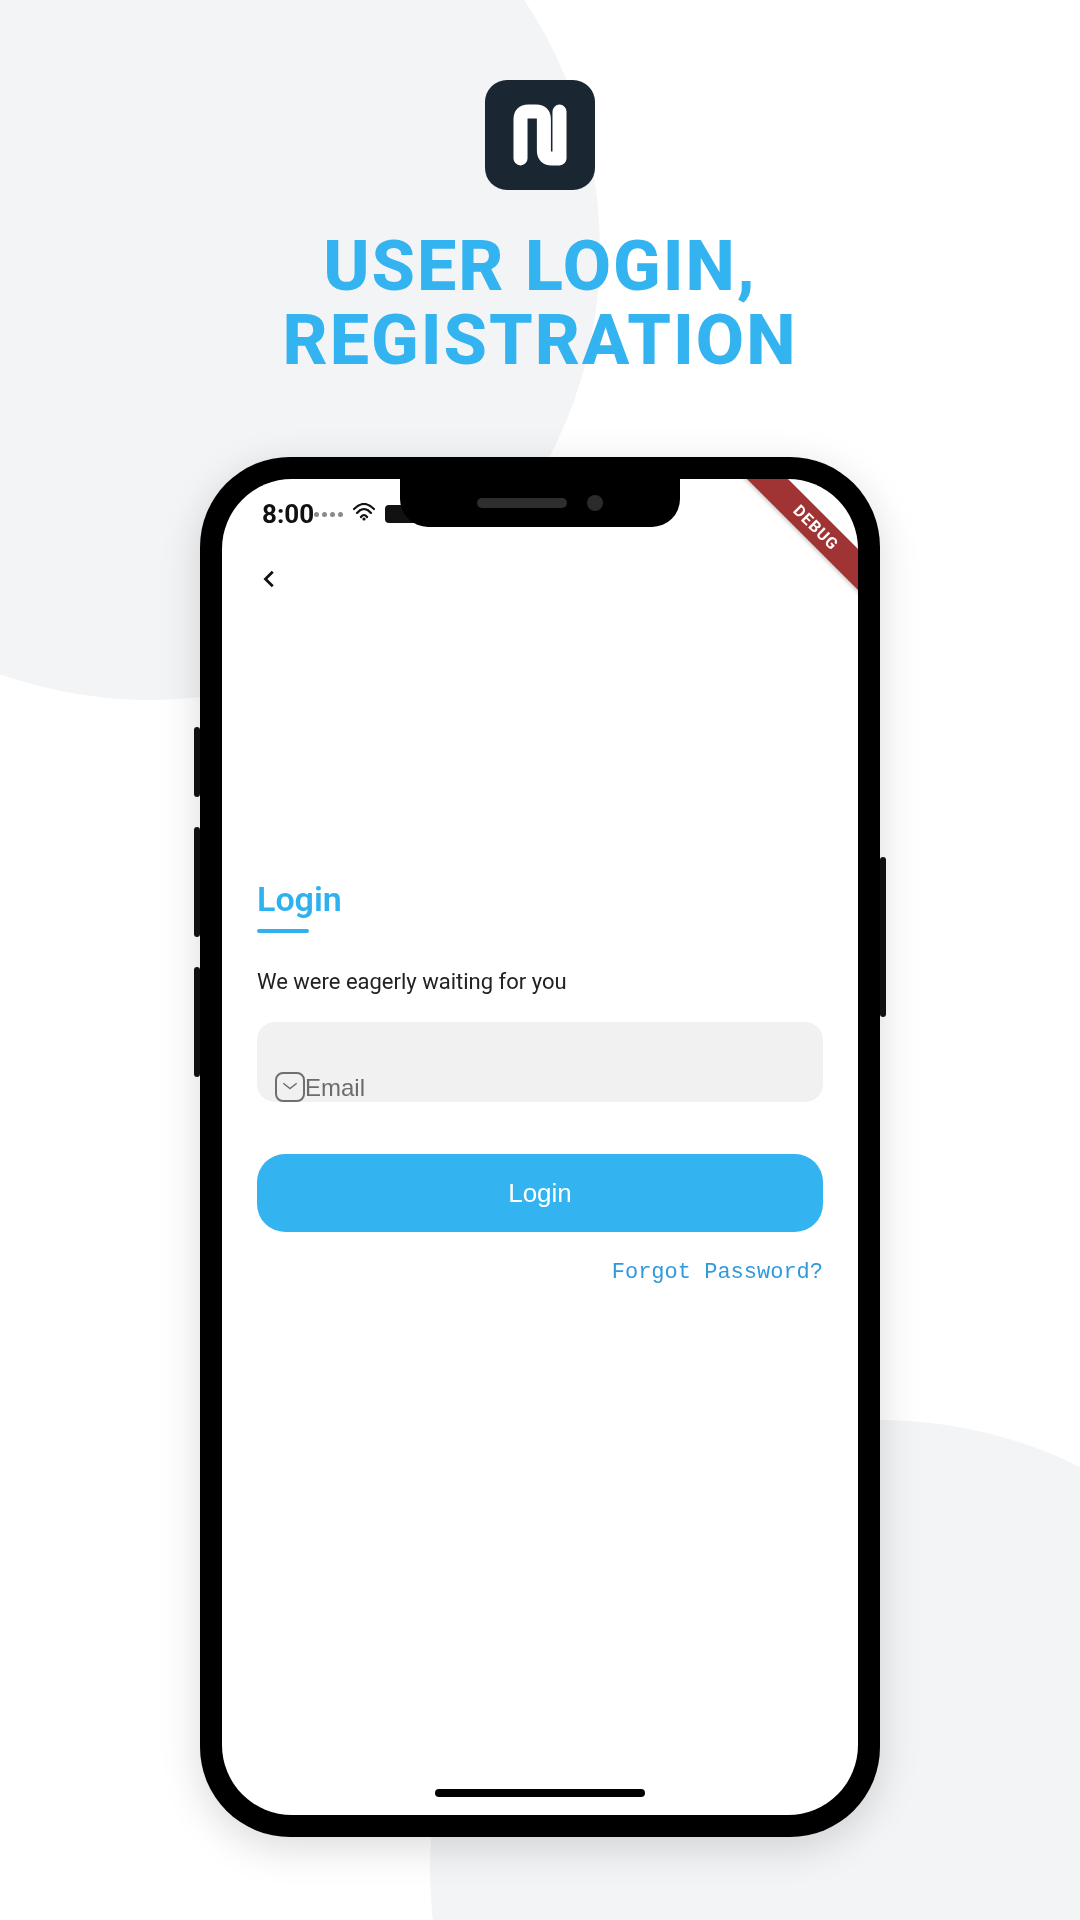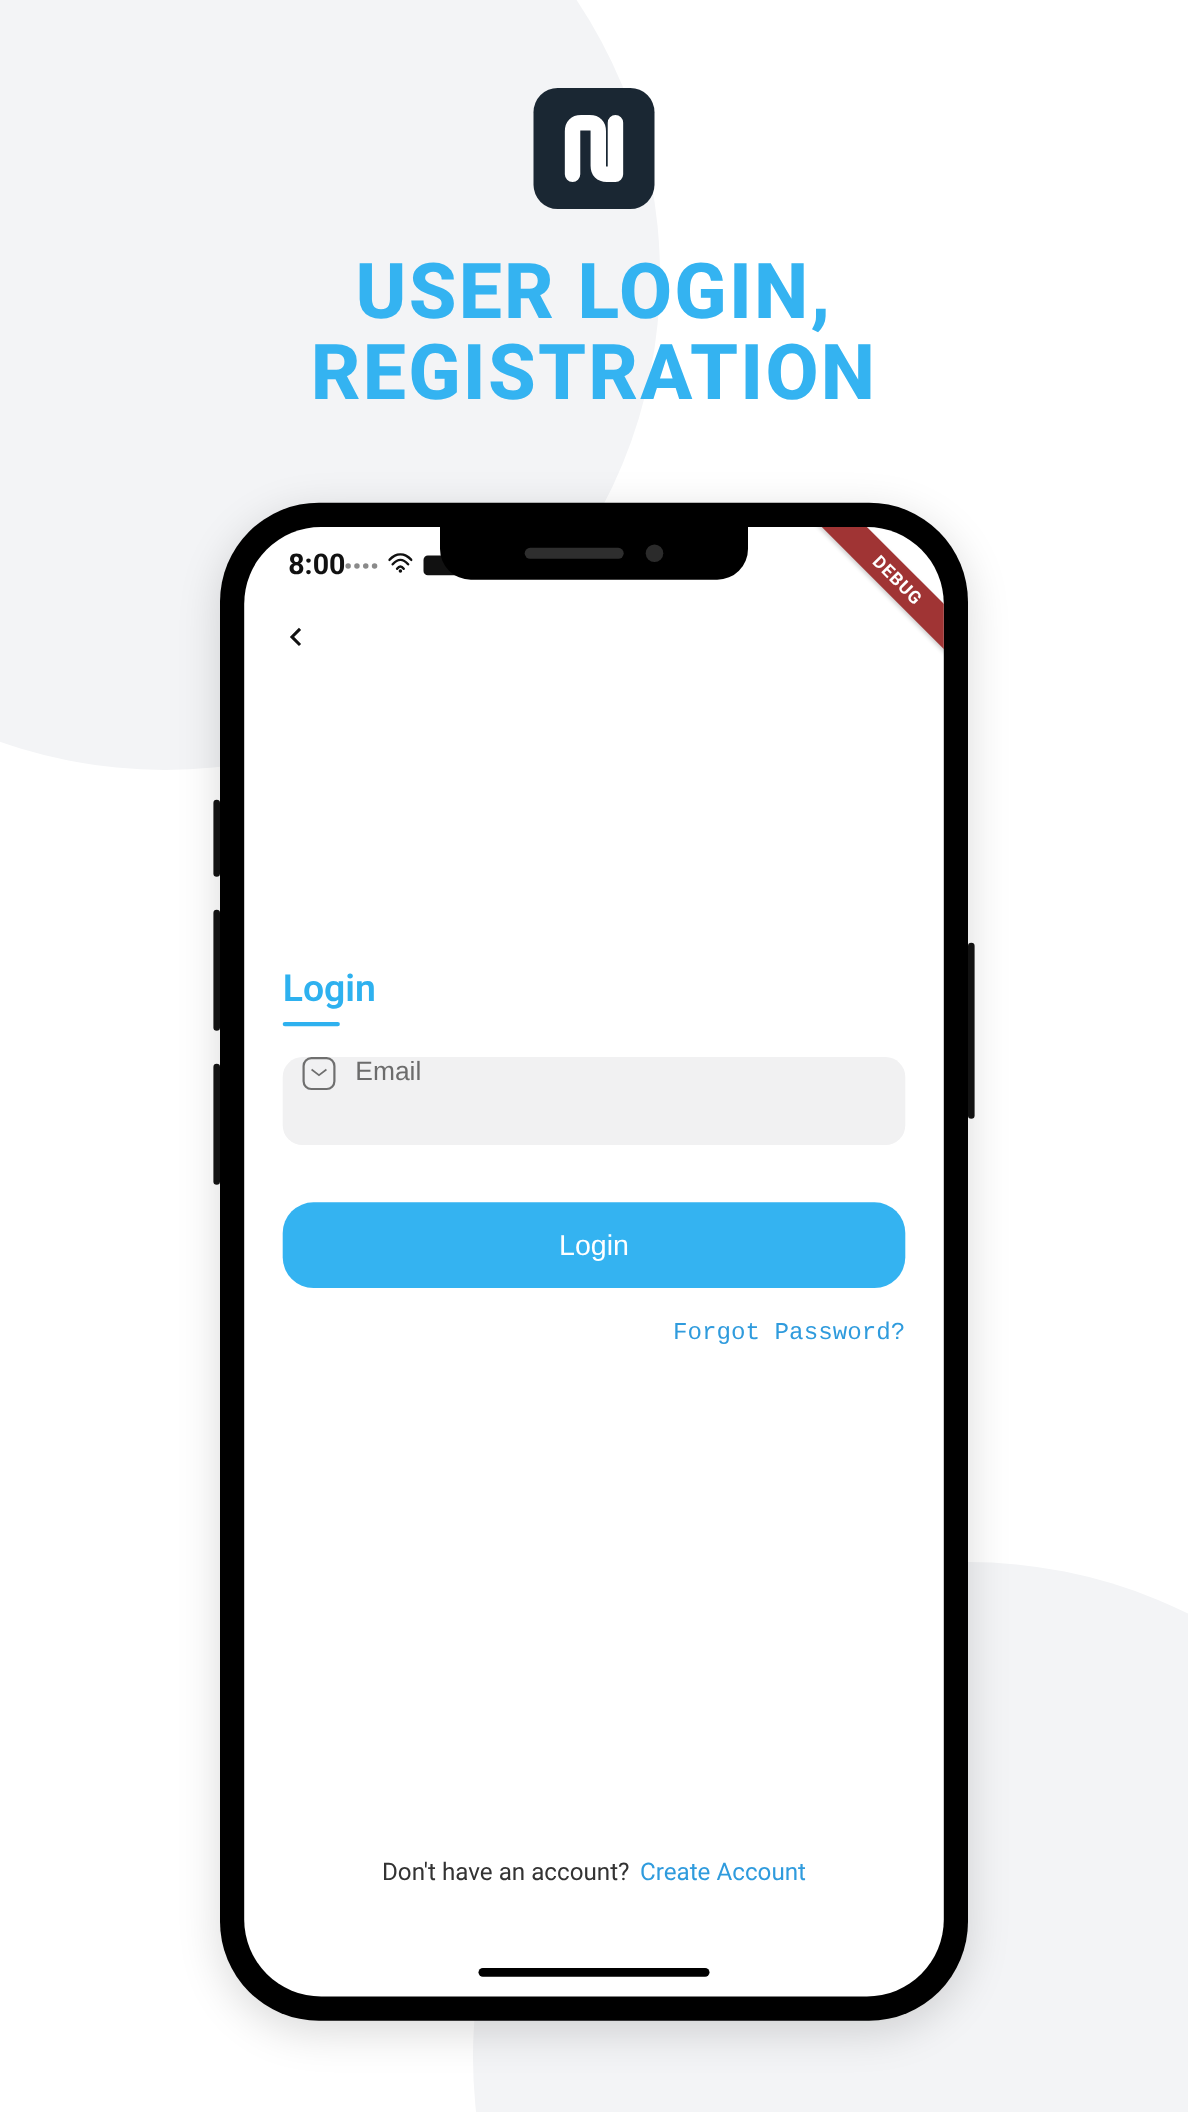--- a/index.html
+++ b/index.html
@@ -178,23 +178,22 @@
     font-size: 22px;
     color: #222;
   }
 
   .input-field {
     margin-top: 28px;
     background: #f1f1f2;
     border-radius: 18px;
     height: 80px;
     display: flex;
-    align-items: flex-start;
+    align-items: flex-end;
     padding: 0 18px;
-    gap: 18px;
   }
   .input-icon {
     width: 30px; height: 30px;
     border: 2px solid #6f6f6f;
     border-radius: 8px;
     display: flex; align-items: center; justify-content: center;
     flex-shrink: 0;
   }
   .input-icon svg { width: 18px; height: 18px; stroke: #6f6f6f; stroke-width: 2; fill: none; }
   .input-el {
@@ -305,41 +304,38 @@
       </div>
 
       <div class="content">
         <div class="spacer-top"></div>
 
         <div>
           <span class="login-label">Login</span>
           <div class="login-underline"></div>
         </div>
 
+        <div class="subtitle">We were eagerly waiting for you</div>
 
         <div class="input-field">
           <span class="input-icon">
             <svg viewBox="0 0 24 24">
                 <path d="M3 7 L12 14 L21 7"></path>
               </svg>
           </span>
           <input class="input-el" type="text" placeholder="Email" style="">
         </div>
 
 
         <button class="login-btn">Login</button>
 
         <div class="forgot-row">
           <span class="forgot-link">Forgot Password?</span>
         </div>
 
-        <div class="bottom-row">
-          <span>Don't have an account?</span>
-          <span class="create-link">Create Account</span>
-        </div>
       </div>
 
       <div class="home-indicator"></div>
 
     </div>
   </div>
 
 </div>
 
 </body></html>

